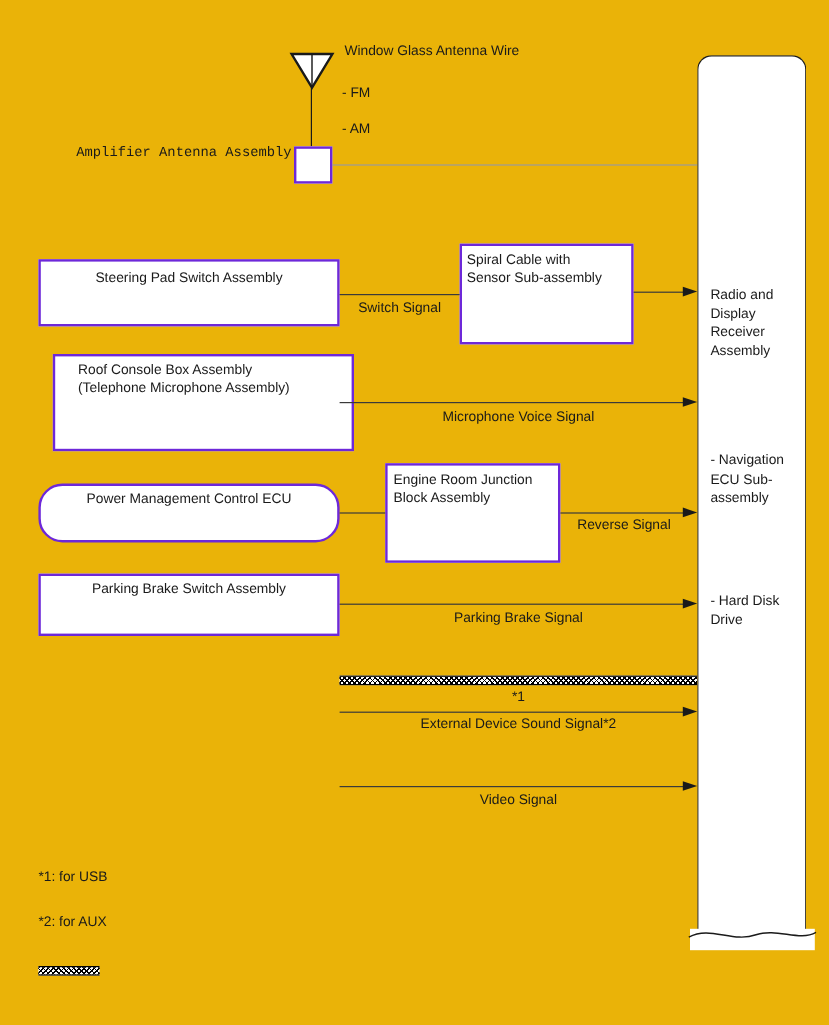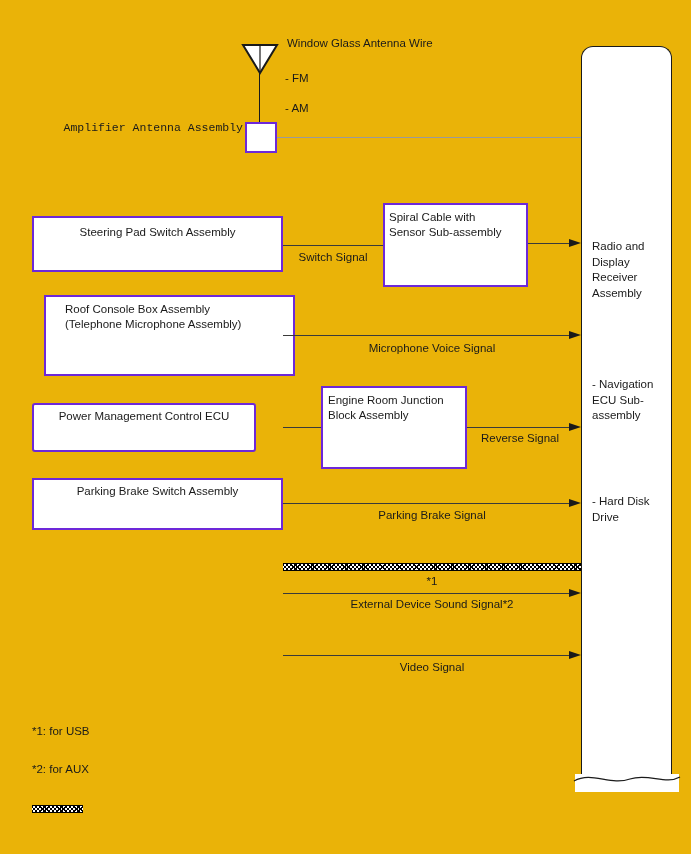--- a/index.html
+++ b/index.html
@@ -23,21 +23,21 @@
   .hatch{
     position:absolute;box-sizing:border-box;background-color:#fff;
     border-top:1px solid #000;border-bottom:1px solid #000;
     background-image:
       repeating-linear-gradient(45deg,#000 0,#000 1px,transparent 1px,transparent 3px),
       repeating-linear-gradient(135deg,#000 0,#000 1px,transparent 1px,transparent 3px);
   }
   
   .b-steering{left:32px;top:216px;width:251px;height:56px;padding-top:7px;}
   .b-roof{left:44px;top:295px;width:251px;height:81px;justify-content:flex-start;padding:5px 0 0 19px;}
-  .b-power{left:32px;top:403px;width:224px;height:49px;border-radius:3px;padding-top:4px;}
+  .b-power{left:32px;top:403px;width:251px;height:49px;border-radius:20px;padding-top:4px;}
   .b-parking{left:32px;top:478px;width:251px;height:52px;padding-top:4px;}
   .b-stereo{left:32px;top:553px;width:251px;height:54px;padding-top:5px;}
   .b-rear{left:32px;top:628px;width:251px;height:54px;padding-top:5px;}
   
   .b-spiral{left:383px;top:203px;width:145px;height:84px;justify-content:flex-start;padding:5px 0 0 4px;}
   .b-engine{left:321px;top:386px;width:146px;height:83px;justify-content:flex-start;padding:5px 0 0 5px;}
   
   .b-amp{left:245px;top:122px;width:32px;height:31px;}
   
   .receiver{

